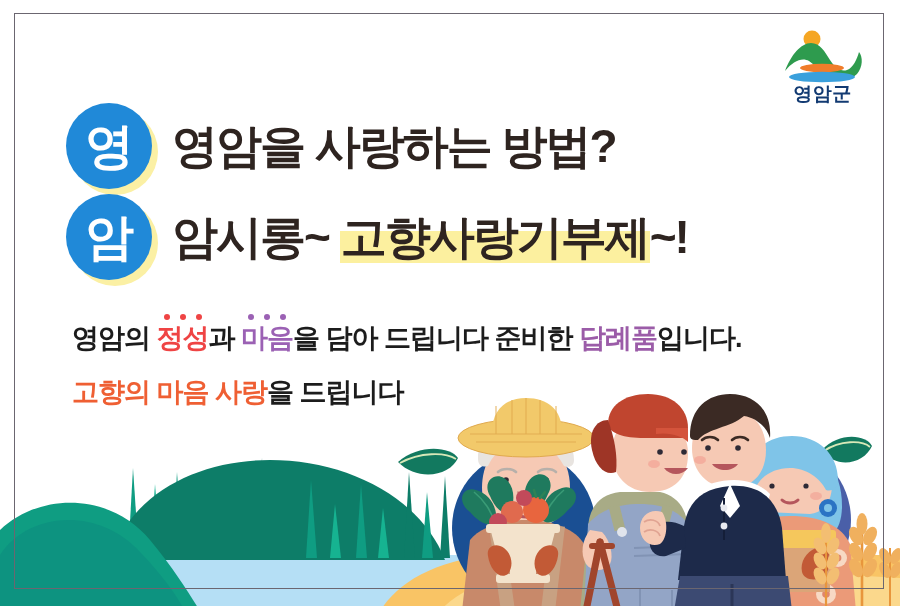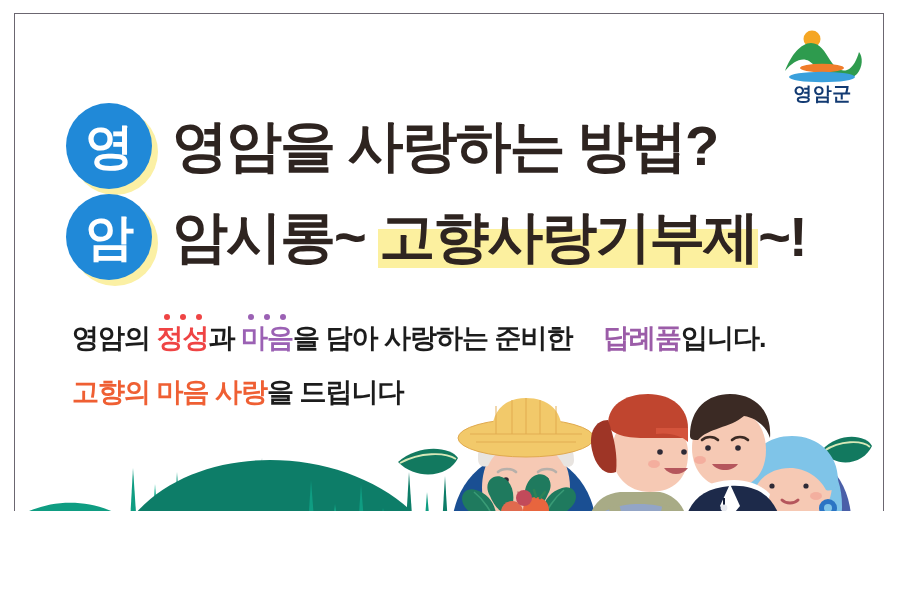--- a/index.html
+++ b/index.html
@@ -6,21 +6,21 @@
     margin: 0;
     padding: 0;
     background: #ffffff;
   }
   body {
     font-family: "Liberation Sans", sans-serif;
   }
   #banner {
     position: relative;
     width: 900px;
-    height: 511px;
+    height: 606px;
     background: #ffffff;
     overflow: hidden;
   }
   .frame-border {
     position: absolute;
     left: 14px;
     top: 13px;
     width: 870px;
     height: 576px;
     border: 1.5px solid #6b6670;
@@ -97,21 +97,21 @@
   }
   .badge-label {
     color: #ffffff;
     font-size: 49px;
     font-weight: bold;
     line-height: 1;
     letter-spacing: -1px;
   }
 
   .headline-text {
-    font-size: 56px;
+    font-size: 46px;
     font-weight: bold;
     color: #2e2420;
     letter-spacing: -2px;
     line-height: 1.05;
     white-space: nowrap;
   }
   .hl-highlight {
     background: linear-gradient(to top, #fcf09f 0%, #fcf09f 62%, rgba(252,240,159,0) 62%);
     padding: 0 1px;
   }
@@ -139,21 +139,21 @@
     top: -9px;
     transform: translateX(-50%);
     width: 6px;
     height: 6px;
     border-radius: 50%;
     background: currentColor;
     box-shadow: -16px 0 0 currentColor, 16px 0 0 currentColor;
   }
   .c-magenta { color: #ef4444; }
   .c-violet  { color: #9b61b4; margin-top: 28px; }
-  .c-purple  { color: #9b5ca8; margin-left: 24px; }
+  .c-purple  { color: #9b5ca8; }
   .c-orange  { color: #ef5f33; }
   .c-dark    { color: #1c1c1c; }
 
   
   #scene {
     position: absolute;
     left: 0;
     top: 380px;
     width: 900px;
     height: 231px;
@@ -190,21 +190,21 @@
   <div class="headline-row" id="row-2">
     <div class="badge">
       <div class="badge-shadow"></div>
       <div class="badge-circle">
         <span class="badge-label">암</span>
       </div>
     </div>
     <div class="headline-text"><span>암시롱~ </span><span class="hl-highlight">고향사랑기부제</span><span>~!</span></div>
   </div>
 
-  <div class="body-line" id="body-line-1"><span>영암의 </span><span class="c-magenta em-dots">정성</span><span>과 </span><span class="c-violet em-dots">마음</span><span>을 담아 사랑하는 준비한 </span><span class="c-purple">답례품</span><span>입니다.</span></div>
+  <div class="body-line" id="body-line-1"><span>영암의 </span><span class="c-magenta em-dots">정성</span><span>과 </span><span class="c-violet em-dots">마음</span><span>을 담아 드립니다 준비한 </span><span class="c-purple">답례품</span><span>입니다.</span></div>
 
   <div class="body-line" id="body-line-2"><span class="c-orange">고향의 마음 사랑</span><span class="c-dark">을 드립니다</span></div>
 
   <svg id="scene" viewBox="0 0 900 231">
 
     <path d="M0 175 L900 175 L900 231 L0 231 Z" fill="#b5dff5"></path>
 
     <g>
       <path d="M128 178 L133 88 L139 178 Z" fill="#0f9d82"></path>
       <path d="M150 178 L155 104 L161 178 Z" fill="#16b391"></path>

